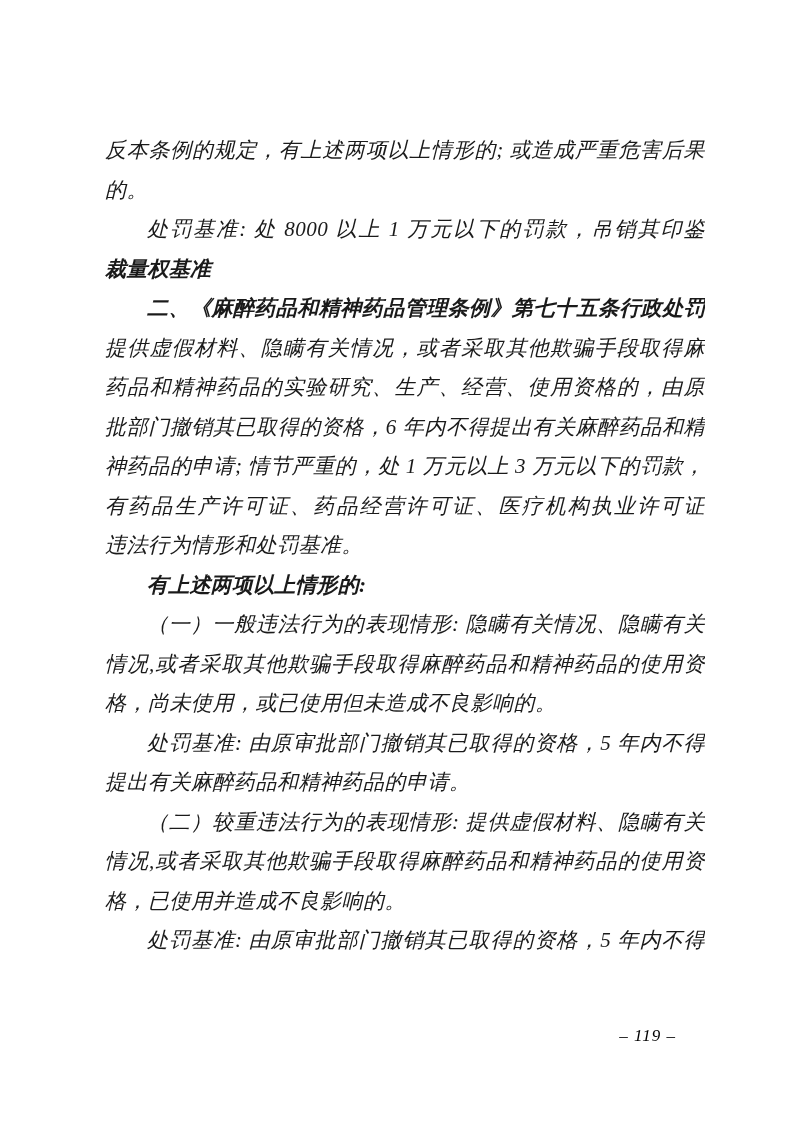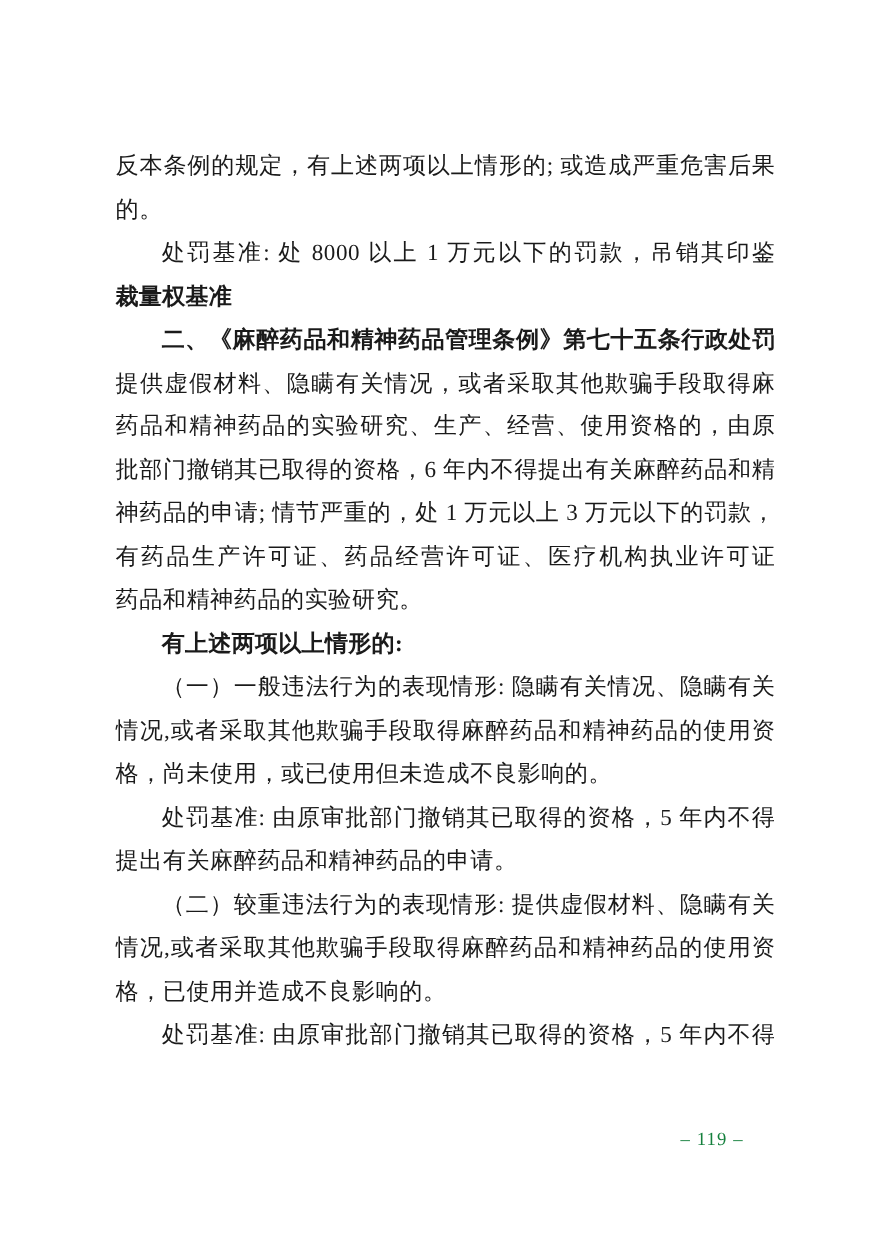--- a/index.html
+++ b/index.html
@@ -22,58 +22,60 @@
     top: 131px;
     width: 600px;
   }
   .line {
     font-size: 21px;
     line-height: 39.5px;
     height: 39.5px;
     overflow: hidden;
     text-align: left;
     letter-spacing: 0.5px;
+    font-style: italic;
   }
   .line.fill {
     text-align: justify;
     text-align-last: justify;
   }
   .line.indent {
     padding-left: 42px;
   }
   .line.bold {
     font-weight: 700;
     letter-spacing: 0.2px;
   }
   .footer {
     position: absolute;
     top: 1024px;
     right: 118px;
     font-size: 17px;
     line-height: 24px;
-    color: #15803d;
+    color: #000000;
     letter-spacing: 1px;
+    font-style: italic;
   }
 </style>
 </head>
 <body>
 
 <div class="page">
   <div class="content">
     <div class="line fill">反本条例的规定，有上述两项以上情形的; 或造成严重危害后果</div>
     <div class="line">的。</div>
     <div class="line indent fill">处罚基准: 处 8000 以上 1 万元以下的罚款，吊销其印鉴卡。</div>
     <div class="line bold">裁量权基准</div>
     <div class="line indent bold fill">二、《麻醉药品和精神药品管理条例》第七十五条行政处罚</div>
     <div class="line fill">提供虚假材料、隐瞒有关情况，或者采取其他欺骗手段取得麻醉</div>
     <div class="line fill">药品和精神药品的实验研究、生产、经营、使用资格的，由原审</div>
     <div class="line fill">批部门撤销其已取得的资格，6 年内不得提出有关麻醉药品和精</div>
     <div class="line fill">神药品的申请; 情节严重的，处 1 万元以上 3 万元以下的罚款，</div>
     <div class="line fill">有药品生产许可证、药品经营许可证、医疗机构执业许可证的，</div>
-    <div class="line">药品和精神药品的实验研究。</div>
+    <div class="line">违法行为情形和处罚基准。</div>
     <div class="line indent bold">有上述两项以上情形的:</div>
     <div class="line indent fill">（一）一般违法行为的表现情形: 隐瞒有关情况、隐瞒有关</div>
     <div class="line fill">情况,或者采取其他欺骗手段取得麻醉药品和精神药品的使用资</div>
     <div class="line">格，尚未使用，或已使用但未造成不良影响的。</div>
     <div class="line indent fill">处罚基准: 由原审批部门撤销其已取得的资格，5 年内不得</div>
     <div class="line">提出有关麻醉药品和精神药品的申请。</div>
     <div class="line indent fill">（二）较重违法行为的表现情形: 提供虚假材料、隐瞒有关</div>
     <div class="line fill">情况,或者采取其他欺骗手段取得麻醉药品和精神药品的使用资</div>
     <div class="line">格，已使用并造成不良影响的。</div>
     <div class="line indent fill">处罚基准: 由原审批部门撤销其已取得的资格，5 年内不得</div>

